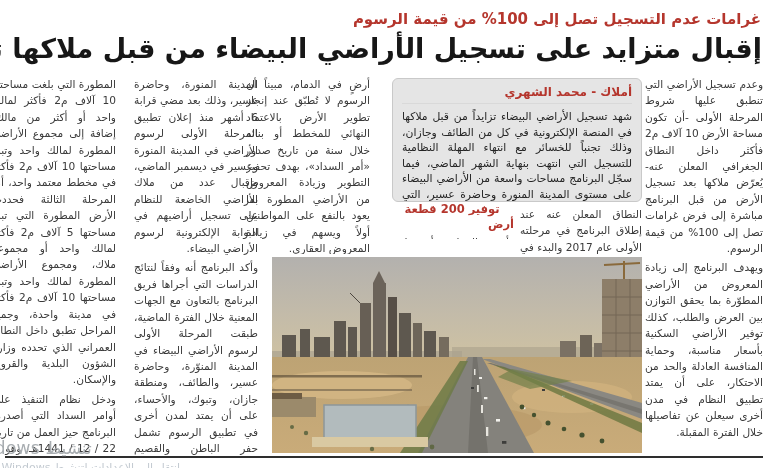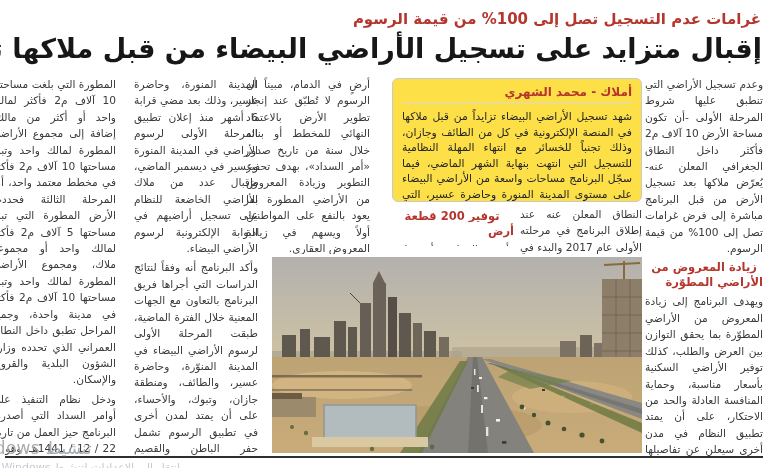--- a/index.html
+++ b/index.html
@@ -24,25 +24,25 @@
   .subhead{
     font-size:11.5px;font-weight:bold;color:#b5362d;
     text-align:center;margin:4px 0 3px 0;line-height:15px;
   }
   .col{position:absolute;top:76px;overflow:hidden;}
   .col1{right:5px;width:118px;height:380px;}
   .col4{right:398px;width:124px;height:178px;}
   .col5{right:510px;width:124px;height:380px;}
   .col6{right:652px;width:124px;height:380px;}
   .col2stub{position:absolute;top:206px;right:126px;width:122px;height:50px;overflow:hidden;}
-  .col3stub{position:absolute;top:208px;right:254px;width:124px;height:38px;overflow:hidden;}
+  .col3stub{position:absolute;top:201px;right:254px;width:124px;height:38px;overflow:hidden;}
   .col3stub .subhead{margin:1px 0 2px 0;}
   .lead-box{
     position:absolute;top:78px;right:126px;width:250px;height:124px;
-    border:1px solid #c9c9c9;border-radius:6px;background:#fde047;
+    border:1px solid #c9c9c9;border-radius:6px;background:#e5e5e5;
     padding:6px 9px 0 9px;box-sizing:border-box;overflow:hidden;
   }
   .byline{
     font-size:12px;font-weight:bold;color:#b5362d;text-align:right;
     padding-bottom:4px;border-bottom:1px solid #d9d9d9;margin-bottom:5px;
   }
   .lead{
     font-size:10.8px;line-height:15.6px;color:#242424;
     text-align:justify;text-align-last:right;
   }
@@ -69,21 +69,20 @@
 <body>
 
 <div class="page">
 
   <div class="kicker">غرامات عدم التسجيل تصل إلى 100% من قيمة الرسوم</div>
 
   <h1 class="headline" style="margin:0;">إقبال متزايد على تسجيل الأراضي البيضاء من قبل ملاكها تجنباً للخسائر</h1>
 
   <div class="col col1 bodytext">
     <p>وعدم تسجيل الأراضي التي تنطبق عليها شروط المرحلة الأولى -أن تكون مساحة الأرض 10 آلاف م2 فأكثر داخل النطاق الجغرافي المعلن عنه- يُعرّض ملاكها بعد تسجيل الأرض من قبل البرنامج مباشرة إلى فرض غرامات تصل إلى 100% من قيمة الرسوم.</p>
-    <div class="subhead">زيادة المعروض من الأراضي المطوّرة</div>
     <p>ويهدف البرنامج إلى زيادة المعروض من الأراضي المطوّرة بما يحقق التوازن بين العرض والطلب، كذلك توفير الأراضي السكنية بأسعار مناسبة، وحماية المنافسة العادلة والحد من الاحتكار، على أن يمتد تطبيق النظام في مدن أخرى سيعلن عن تفاصيلها خلال الفترة المقبلة.</p>
 
   </div>
 
   <div class="lead-box">
     <div class="byline">أملاك - محمد الشهري</div>
     <div class="lead">شهد تسجيل الأراضي البيضاء تزايداً من قبل ملاكها في المنصة الإلكترونية في كل من الطائف وجازان، وذلك تجنباً للخسائر مع انتهاء المهلة النظامية للتسجيل التي انتهت بنهاية الشهر الماضي، فيما سجّل البرنامج مساحات واسعة من الأراضي البيضاء على مستوى المدينة المنورة وحاضرة عسير، التي انتهت مهلة التسجيل فيهما نهاية يونيو الماضي.</div>
   </div>
 
   <div class="col2stub bodytext">

